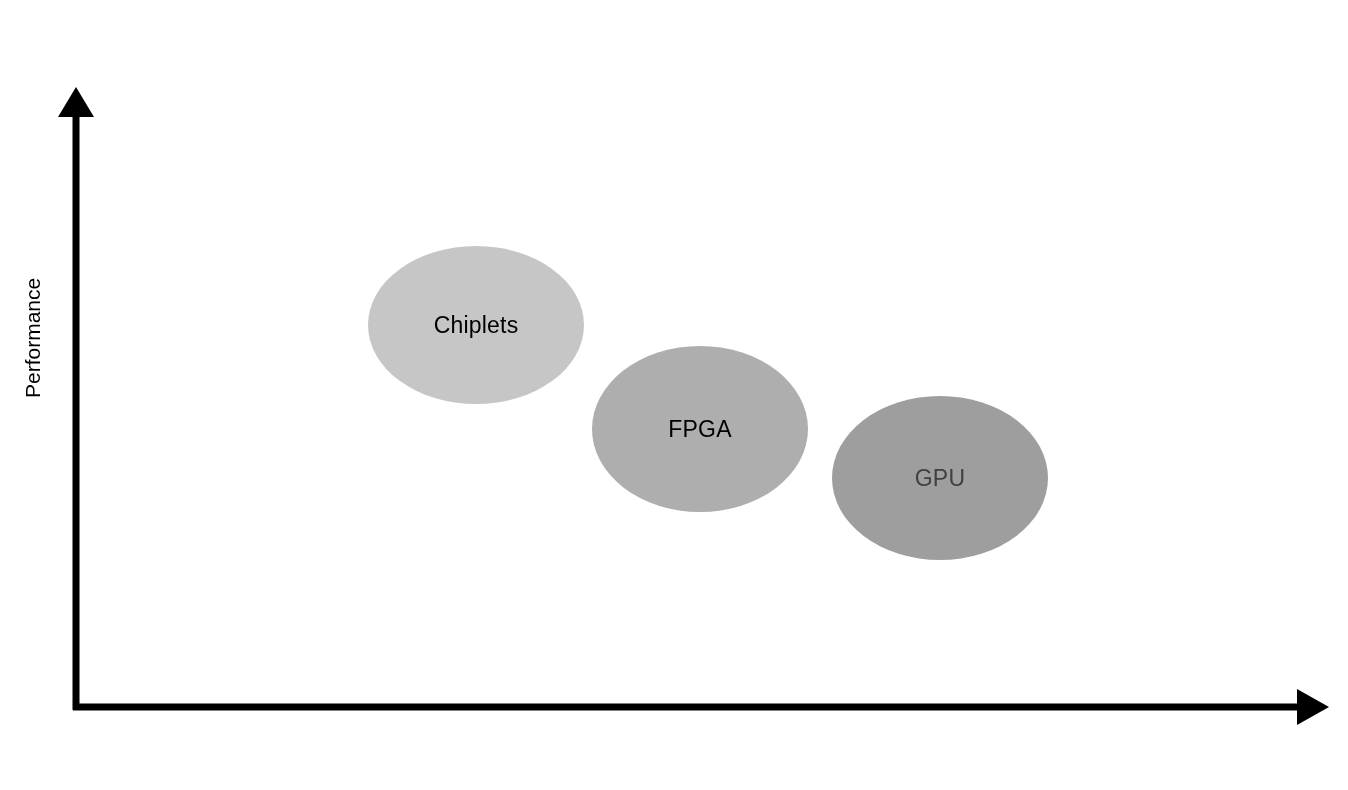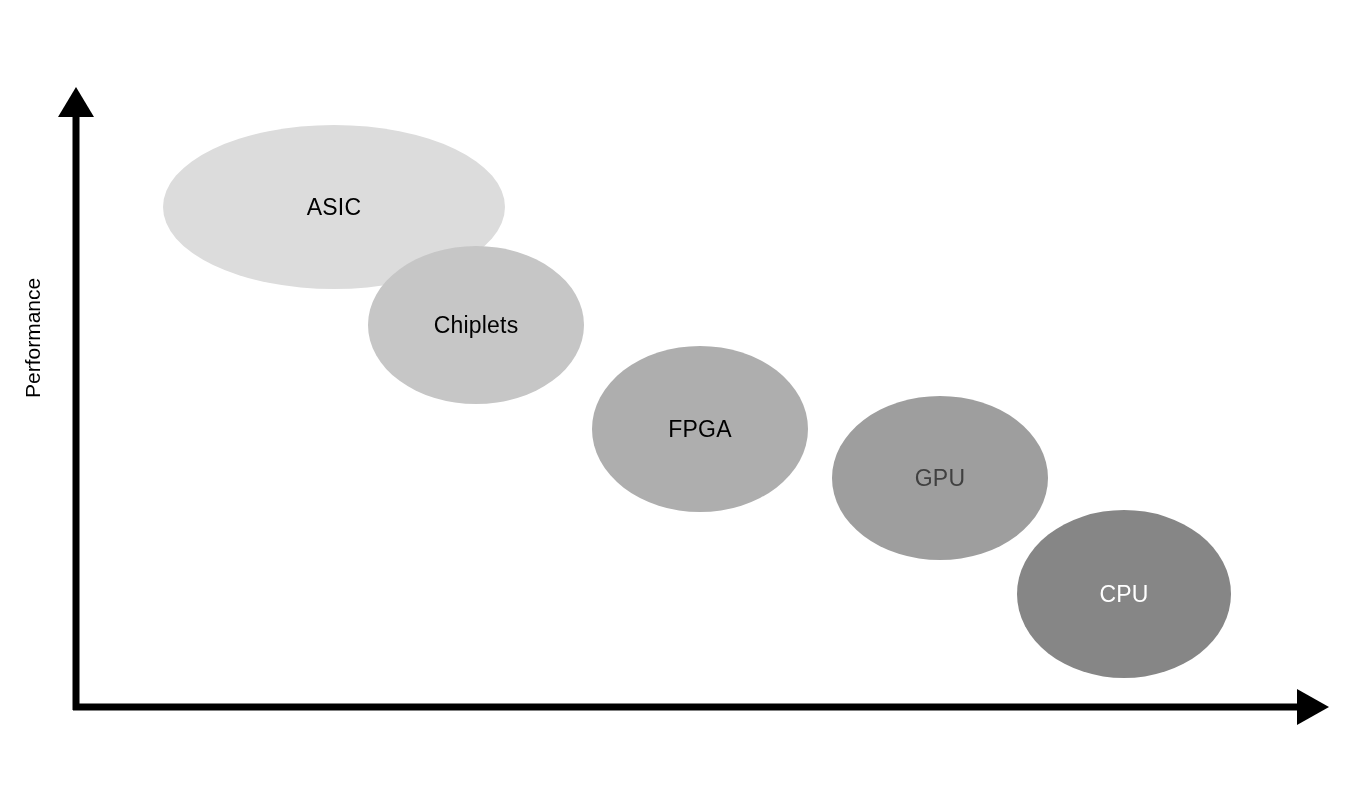--- a/index.html
+++ b/index.html
@@ -86,34 +86,28 @@
     <line id="y-axis-line" x1="76" y1="710" x2="76" y2="112" stroke="#000000" stroke-width="7"></line>
 
     <polygon id="y-axis-arrow" points="76,87 94,117 58,117" fill="#000000"></polygon>
 
     <line id="x-axis-line" x1="73" y1="707" x2="1300" y2="707" stroke="#000000" stroke-width="7"></line>
 
     <polygon id="x-axis-arrow" points="1329,707 1297,725 1297,689" fill="#000000"></polygon>
   </svg>
 
   <div class="bubble-layer" id="bubble-layer">
-      <div class="bubble" style="left: 163px; top: 125px; width: 342px; height: 164px; background: rgb(220, 220, 220);">
-        <span class="bubble-label" style="color: rgb(0, 0, 0);">ASIC</span>
-      </div>
       <div class="bubble" style="left: 368px; top: 246px; width: 216px; height: 158px; background: rgb(198, 198, 198);">
         <span class="bubble-label" style="color: rgb(0, 0, 0);">Chiplets</span>
       </div>
       <div class="bubble" style="left: 592px; top: 346px; width: 216px; height: 166px; background: rgb(174, 174, 174);">
         <span class="bubble-label" style="color: #000000;">FPGA</span>
       </div>
       <div class="bubble" style="left: 832px; top: 396px; width: 216px; height: 164px; background: rgb(158, 158, 158);">
         <span class="bubble-label" style="color: #404040;">GPU</span>
-      </div>
-      <div class="bubble" style="left: 1017px; top: 510px; width: 214px; height: 168px; background: rgb(134, 134, 134);">
-        <span class="bubble-label" style="color: rgb(255, 255, 255);">CPU</span>
       </div>
     </div>
 
   <div id="y-axis-label">
     <div class="axis-label" id="y-axis-label-inner">Performance</div>
   </div>
 
 
 </div>
 

